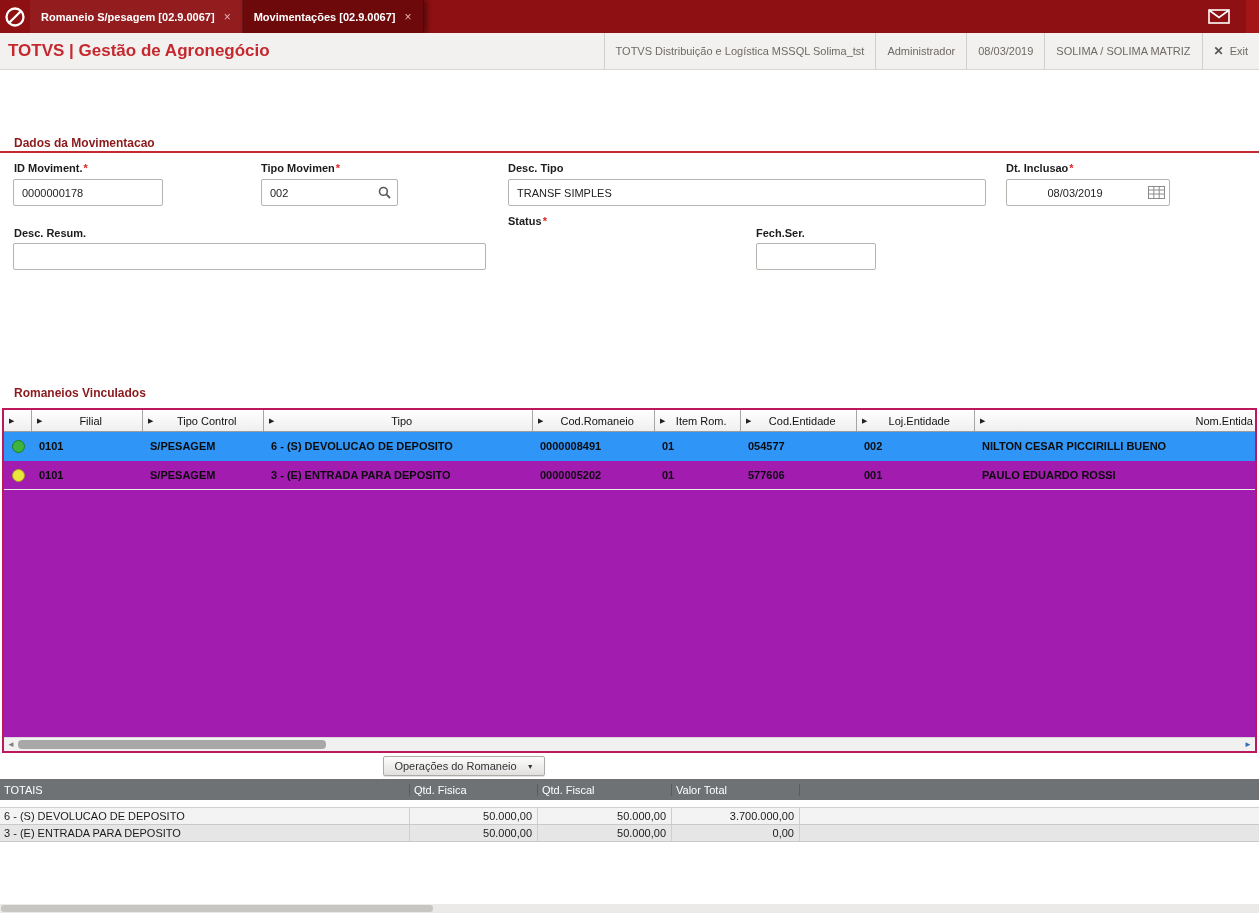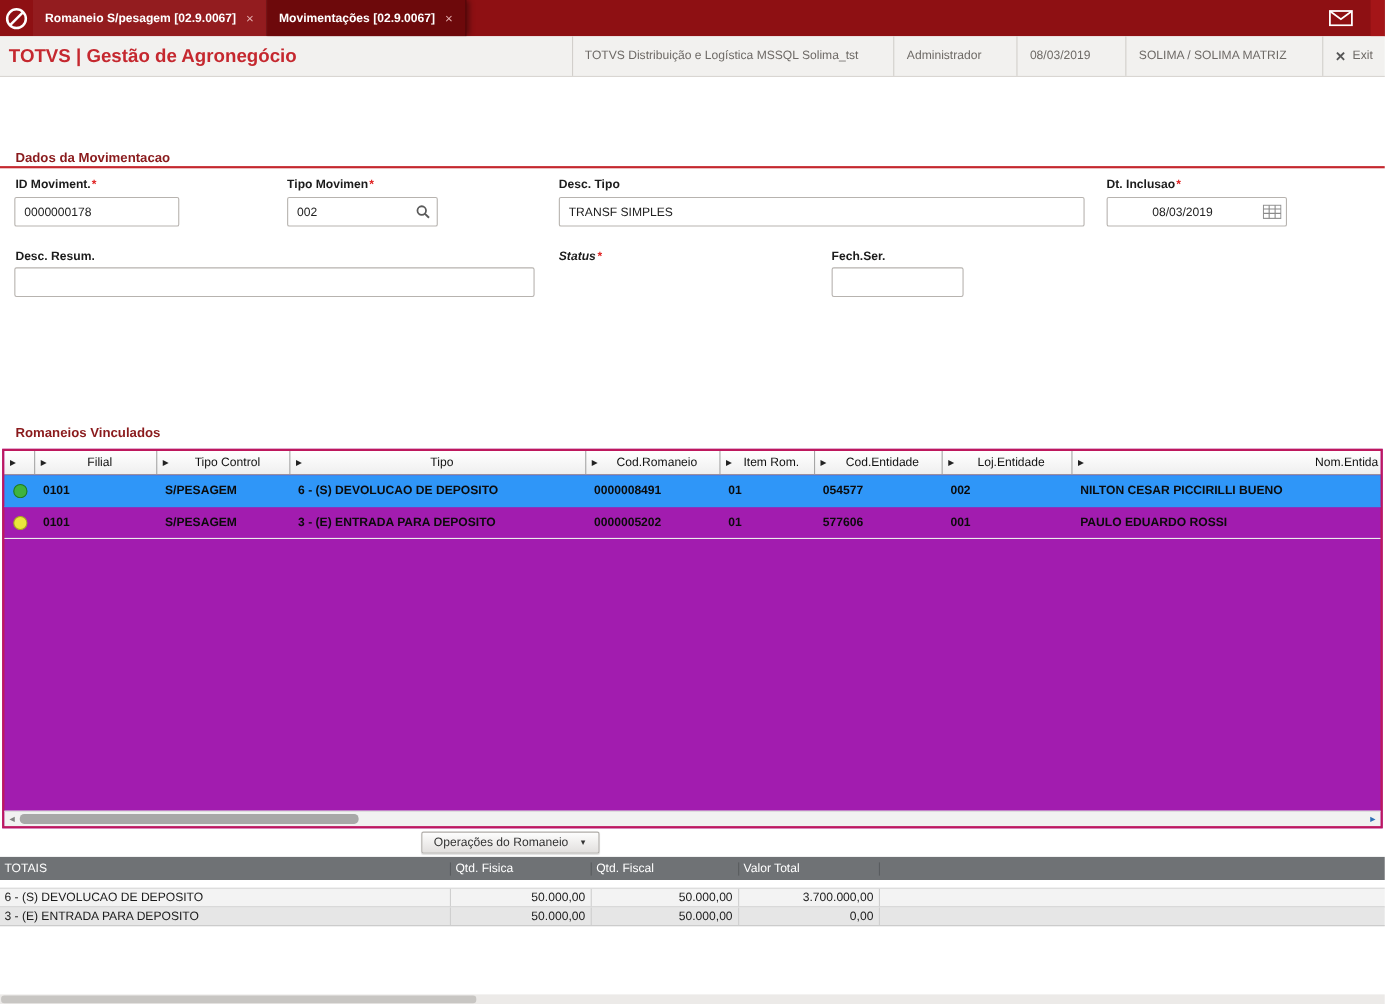--- a/index.html
+++ b/index.html
@@ -16,21 +16,21 @@
   .tab.active { background:#6d090b; box-shadow:3px 0 5px rgba(0,0,0,0.4); }
   .tab-close { margin-left:9px; color:#e6b2b2; font-weight:normal; font-size:12px; }
   .topbar-right { margin-left:auto; display:flex; align-items:center; }
   .mail { margin-right:16px; display:flex; align-items:center; }
   .corner-btn { width:13px; height:33px; background:#a41518; }
 
   
   .appheader { position:absolute; top:33px; left:0; width:100%; height:37px; background:#f2f1ef; border-bottom:1px solid #d9d6d2; display:flex; align-items:center; }
   .brand { margin-left:8px; font-size:17px; font-weight:bold; color:#c5282f; white-space:nowrap; }
   .meta { margin-left:auto; display:flex; align-items:stretch; height:100%; }
-  .meta-item { padding:0 11px; font-size:11px; color:#6e6a66; border-left:1px solid #d2cfcb; display:flex; align-items:center; white-space:nowrap;margin-left:21px; }
+  .meta-item { padding:0 11px; font-size:11px; color:#6e6a66; border-left:1px solid #d2cfcb; display:flex; align-items:center; white-space:nowrap; }
   .exit-x { font-weight:bold; color:#555; margin-right:6px; font-size:12px; }
 
   
   .titlebar { position:absolute; top:70px; left:0; width:100%; height:56px; background:#fff; border-bottom:2px solid #c5282f; }
   .page-title { position:absolute; left:28px; top:20px; font-size:15px; font-weight:bold; color:#c5282f; }
   .btn-outras { position:absolute; right:77px; top:15px; width:103px; height:30px; background:linear-gradient(#ffffff,#e7e5e2); border:1px solid #b5b2ae; border-radius:3px; display:flex; align-items:center; font-size:11px; color:#444; }
   .btn-outras .lbl { flex:1; text-align:center; }
   .btn-outras .sep { width:1px; align-self:stretch; background:#c4c1bd; }
   .btn-outras .caret { width:18px; text-align:center; font-size:7px; color:#444; }
   .btn-fechar { position:absolute; right:0; top:15px; width:69px; height:30px; background:#e8483b; border:1px solid #bf3427; border-radius:3px; color:#fff; font-size:12px; font-weight:bold; display:flex; align-items:center; justify-content:center; }
@@ -184,21 +184,21 @@
     </span>
   </div>
 
   <div class="fld-label" style="left:14px; top:227px;" data-interactable="false">
     <span data-interactable="false">Desc. Resum.</span>
   </div>
   <div class="tinput" style="left:13px; top:243px; width:473px;" data-interactable="false">
     <input data-interactable="true" value="" style="">
   </div>
 
-  <div class="fld-label" style="left:508px; top:227px;font-style:italic;" data-interactable="false">
+  <div class="fld-label" style="left:508px; top:215px;" data-interactable="false">
     <span data-interactable="false">Status</span><span class="req" data-interactable="false">*</span>
   </div>
 
   <div class="fld-label" style="left:756px; top:227px;" data-interactable="false">
     <span data-interactable="false">Fech.Ser.</span>
   </div>
   <div class="tinput" style="left:756px; top:243px; width:120px;" data-interactable="false">
     <input data-interactable="true" value="" style="">
   </div>
 

